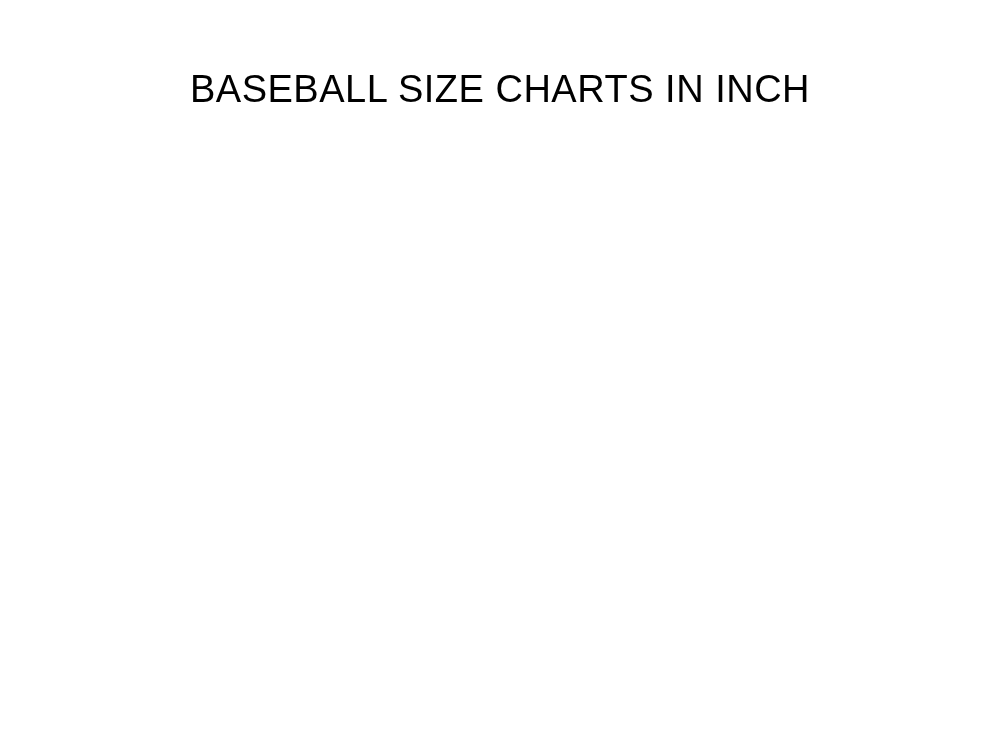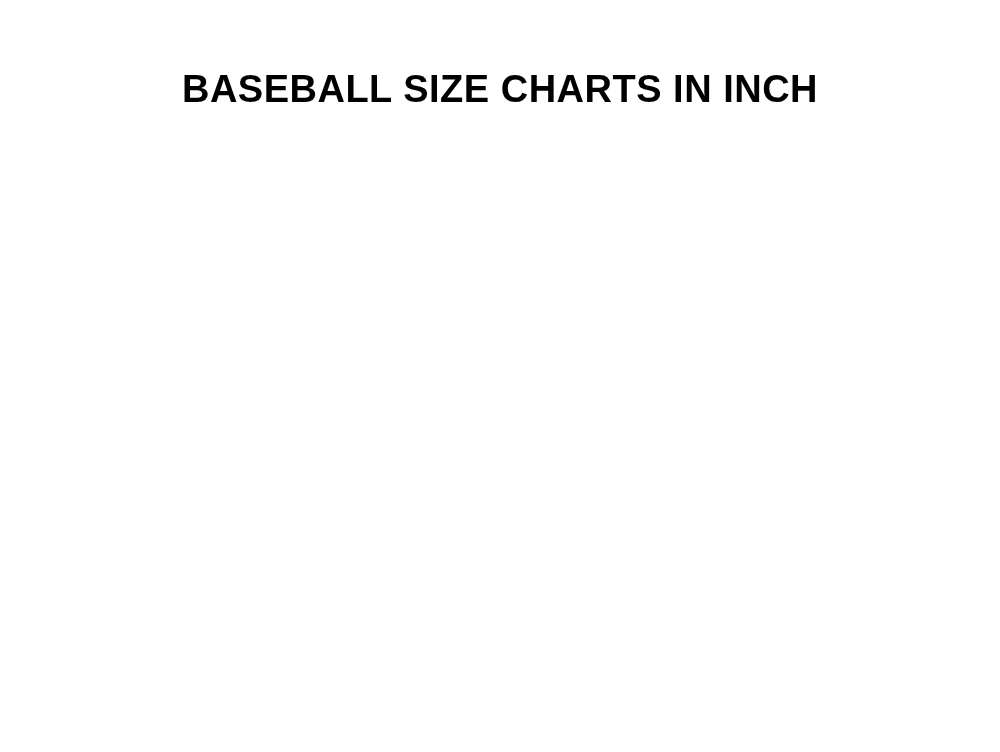--- a/index.html
+++ b/index.html
@@ -20,21 +20,21 @@
     height: 752px;
     box-sizing: border-box;
   }
   .title {
     position: absolute;
     top: 68px;
     left: 0;
     width: 1000px;
     text-align: center;
     font-size: 38px;
-    font-weight: bold;
+    font-weight: normal;
     letter-spacing: 0.5px;
     color: #000;
   }
 
   .table-wrap {
     position: absolute;
     left: 44px;
   }
   table.size-table {
     border-collapse: collapse;

